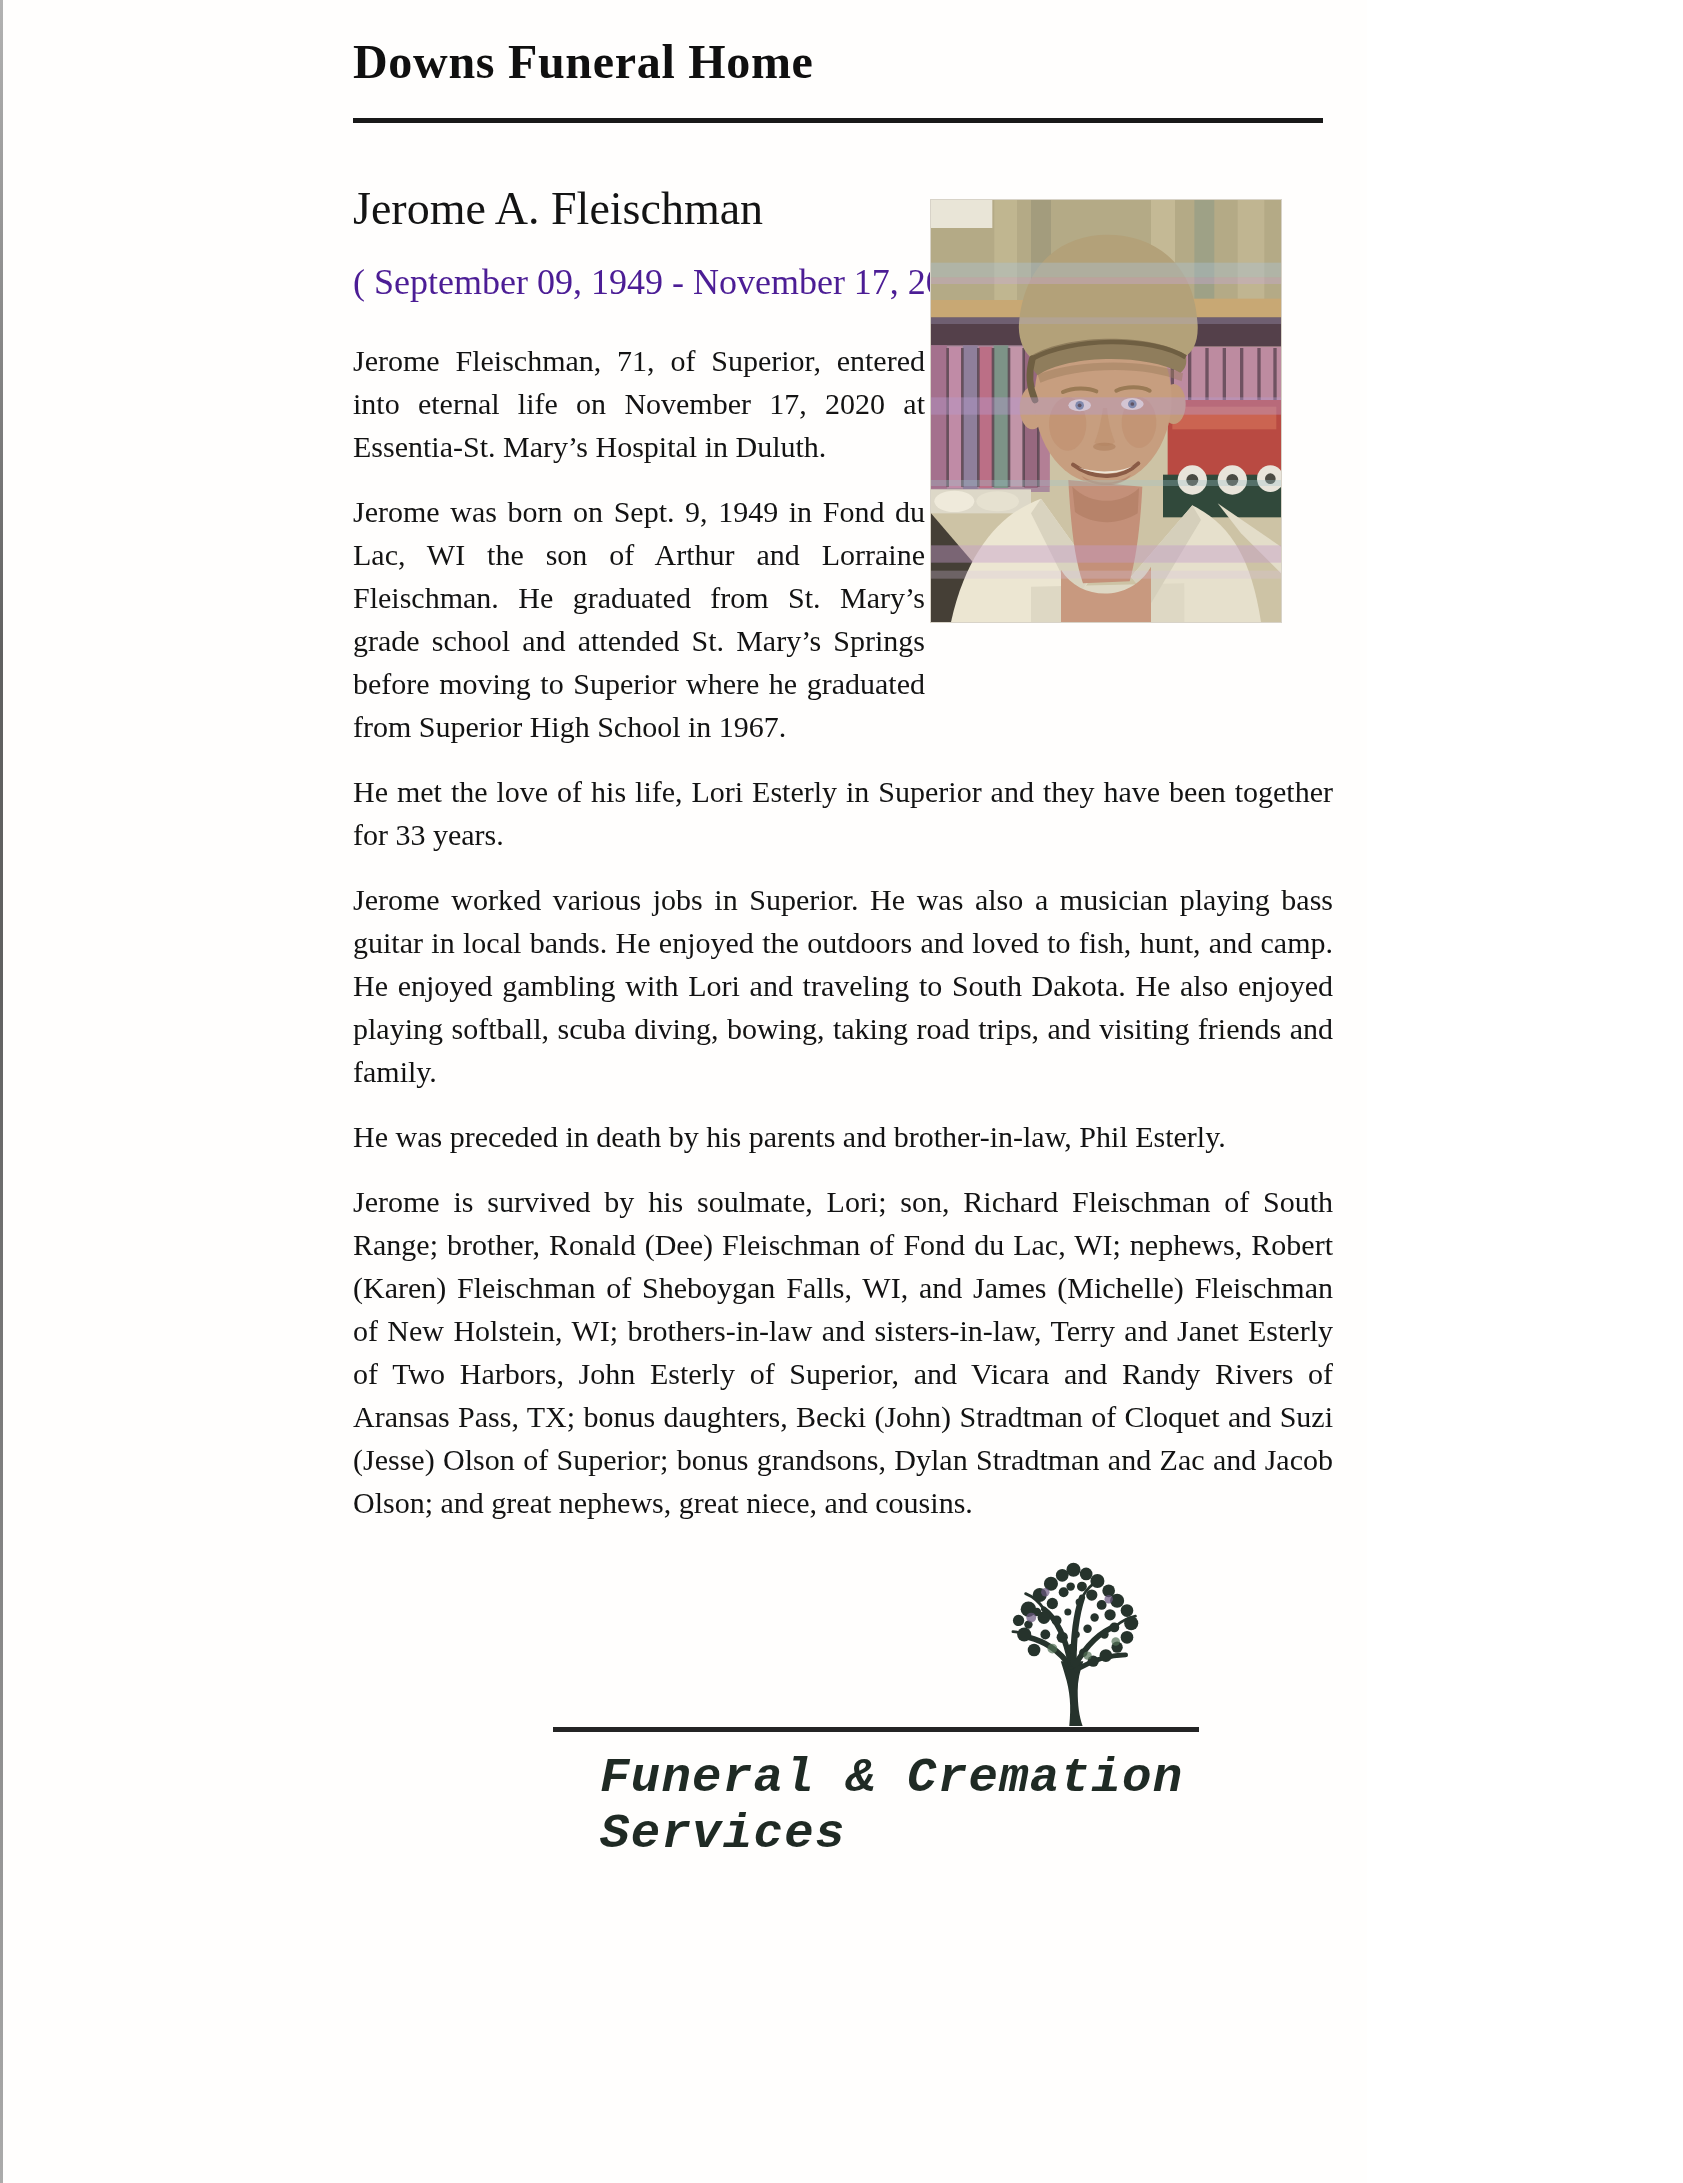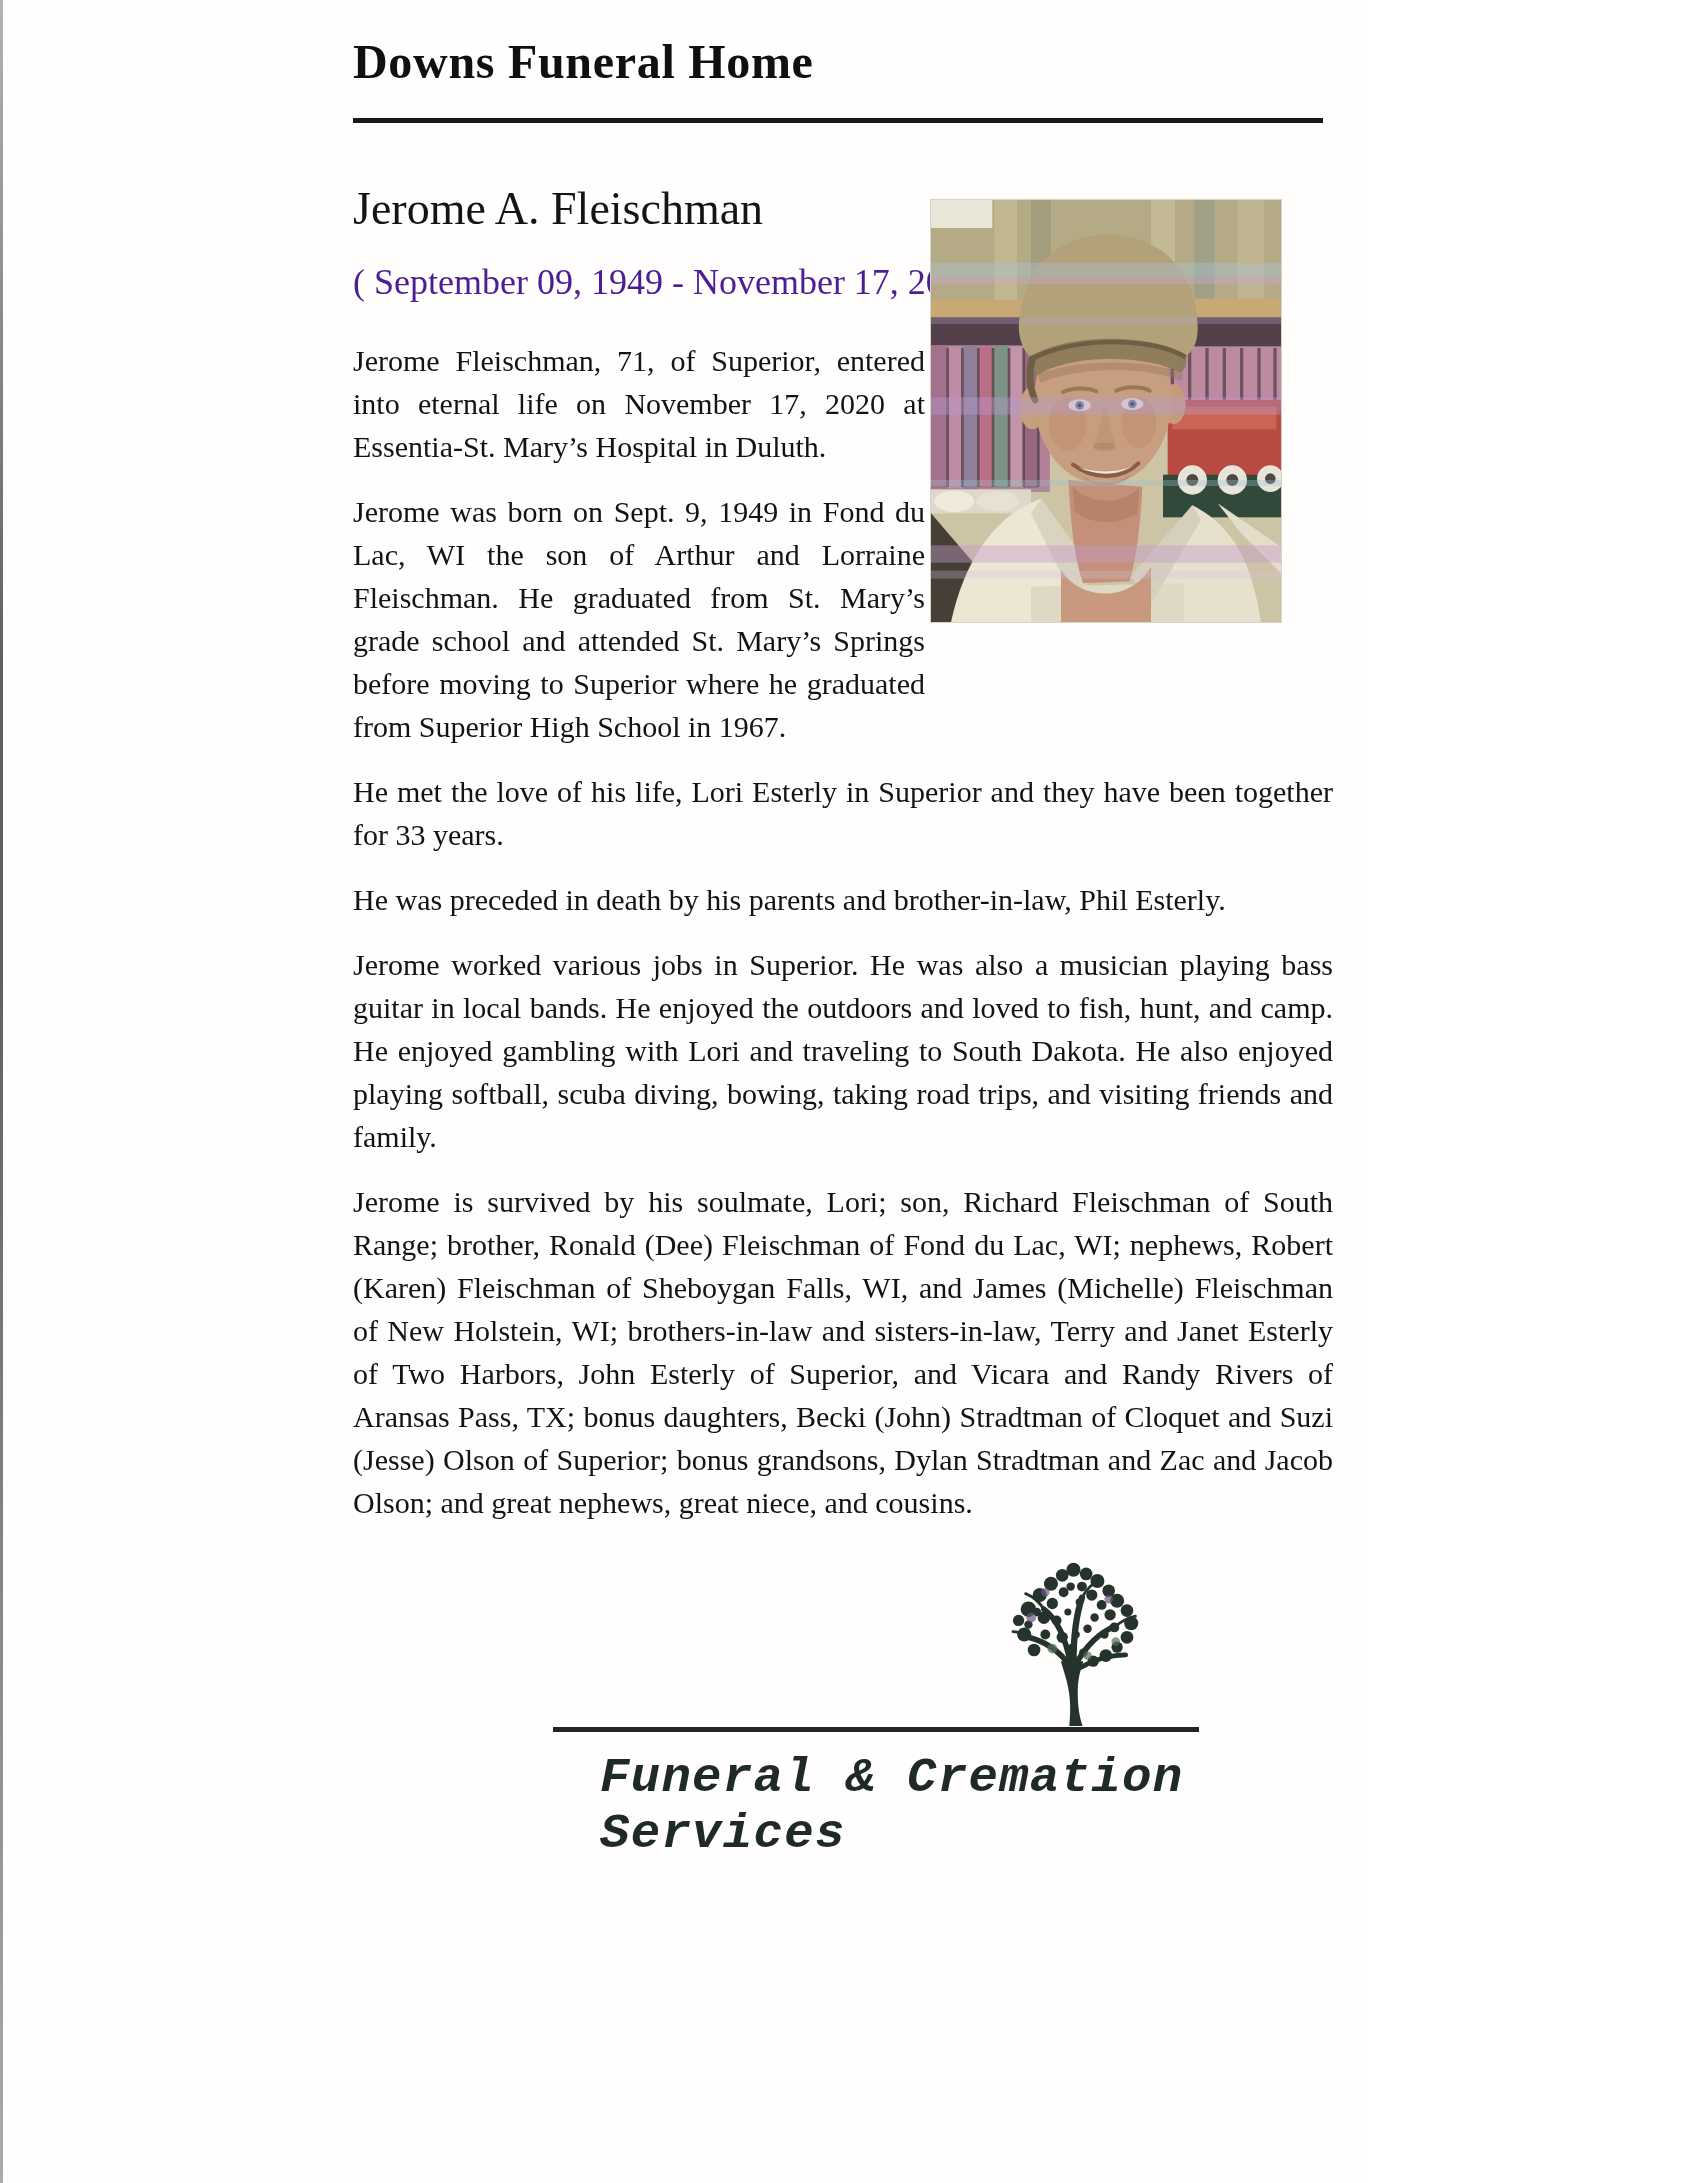--- a/index.html
+++ b/index.html
@@ -200,22 +200,22 @@
         <rect x="0" y="518" width="525" height="26" fill="#c49ccb" opacity="0.42"></rect>
         <rect x="0" y="556" width="525" height="12" fill="#d8c2de" opacity="0.28"></rect>
       </svg>
     </div>
 
     <div class="bodytext">
       <div class="photo-spacer"></div>
       <p>Jerome Fleischman, 71, of Superior, entered into eternal life on November 17, 2020 at Essentia-St. Mary’s Hospital in Duluth.</p>
       <p>Jerome was born on Sept. 9, 1949 in Fond du Lac, WI the son of Arthur and Lorraine Fleischman. He graduated from St. Mary’s grade school and attended St. Mary’s Springs before moving to Superior where he graduated from Superior High School in 1967.</p>
       <p>He met the love of his life, Lori Esterly in Superior and they have been together for 33 years.</p>
+      <p>Jerome worked various jobs in Superior. He was also a musician playing bass guitar in local bands. He enjoyed the outdoors and loved to fish, hunt, and camp. He enjoyed gambling with Lori and traveling to South Dakota. He also enjoyed playing softball, scuba diving, bowing, taking road trips, and visiting friends and family.</p>
       <p>He was preceded in death by his parents and brother-in-law, Phil Esterly.</p>
-      <p>Jerome worked various jobs in Superior. He was also a musician playing bass guitar in local bands. He enjoyed the outdoors and loved to fish, hunt, and camp. He enjoyed gambling with Lori and traveling to South Dakota. He also enjoyed playing softball, scuba diving, bowing, taking road trips, and visiting friends and family.</p>
       <p>Jerome is survived by his soulmate, Lori; son, Richard Fleischman of South Range; brother, Ronald (Dee) Fleischman of Fond du Lac, WI; nephews, Robert (Karen) Fleischman of Sheboygan Falls, WI, and James (Michelle) Fleischman of New Holstein, WI; brothers-in-law and sisters-in-law, Terry and Janet Esterly of Two Harbors, John Esterly of Superior, and Vicara and Randy Rivers of Aransas Pass, TX; bonus daughters, Becki (John) Stradtman of Cloquet and Suzi (Jesse) Olson of Superior; bonus grandsons, Dylan Stradtman and Zac and Jacob Olson; and great nephews, great niece, and cousins.</p>
     </div>
 
     <div class="logo">
       <div class="logo-row">
         <span class="oak-tree">
           <svg viewBox="0 0 210 250" width="148" height="176">
             <g fill="#26332c">
               <path d="M94 250 C97 222 95 200 88 178 C86 170 84 165 82 158 L114 158 C109 172 106 186 106 200 C106 220 108 236 113 250 Z"></path>
             </g>

